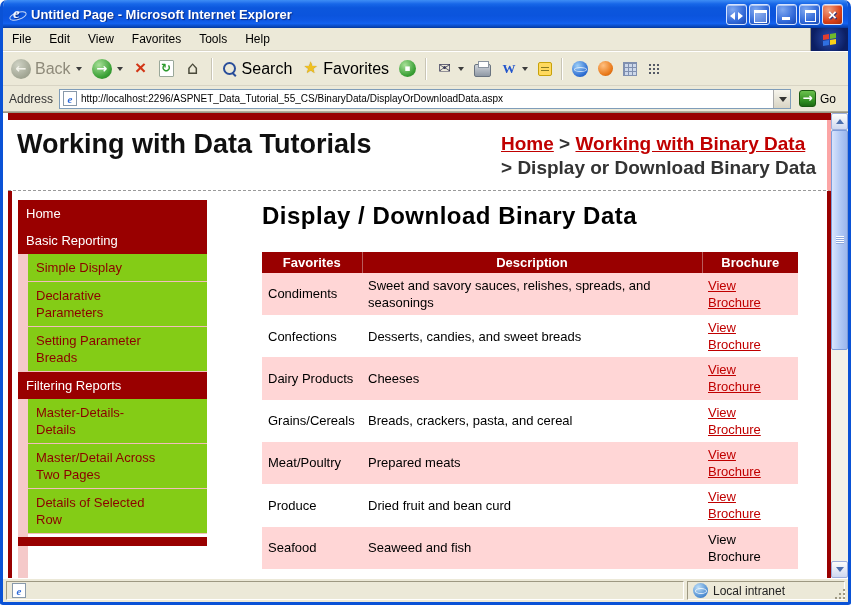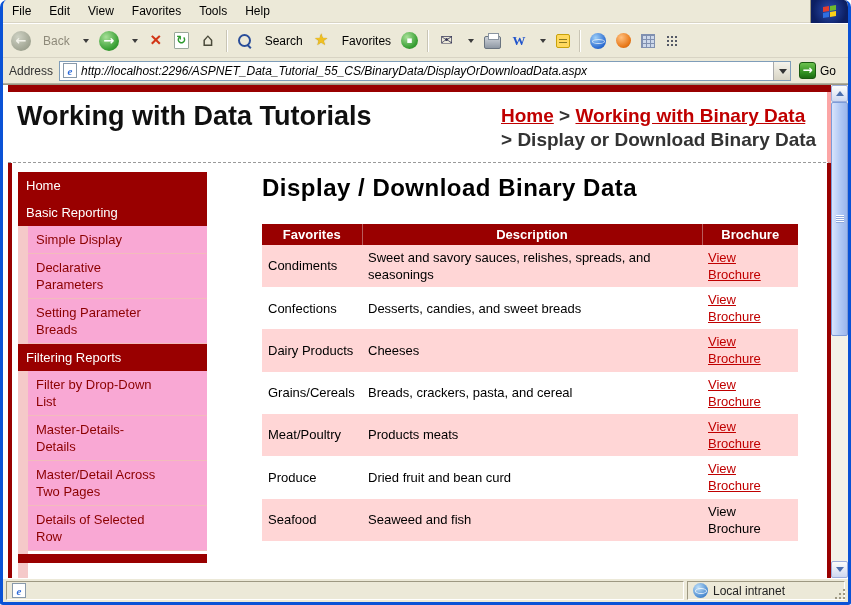--- a/index.html
+++ b/index.html
@@ -49,21 +49,21 @@
   .flag{position:relative;width:13px;height:11px;transform:skewY(-8deg);}
   .flag i{position:absolute;width:6px;height:5px;}
   .flag .r{left:0;top:0;background:#e33e2e;}
   .flag .g{left:7px;top:0;background:#6fba2c;}
   .flag .b{left:0;top:6px;background:#2f6fe0;}
   .flag .y{left:7px;top:6px;background:#fbd116;}
 
   
   .toolbar{flex:none;height:34px;display:flex;align-items:center;gap:2px;padding:2px 4px;
     background:#ece9d8;border-bottom:1px solid #d8d4c4;}
-  .tbtn{display:flex;align-items:center;gap:12px;padding:3px 4px;border-radius:3px;font-size:12px;color:#000;}
+  .tbtn{display:flex;align-items:center;gap:4px;padding:3px 4px;border-radius:3px;font-size:16px;color:#000;}
   .tbtn .tlabel.dim{color:#8e8a7a;}
   .tsep{width:2px;height:22px;border-left:1px solid #c9c5b5;border-right:1px solid #fff;margin:0 3px;}
   .chev{width:0;height:0;border-left:3px solid transparent;border-right:3px solid transparent;
     border-top:4px solid #3c3c3c;margin-left:1px;}
   .circle{width:20px;height:20px;border-radius:50%;position:relative;flex:none;}
   .circle::before{position:absolute;width:100%;text-align:center;left:0;top:1px;
     font:bold 13px/18px "DejaVu Sans",sans-serif;color:#fff;}
   .circle.gray{background:radial-gradient(circle at 35% 30%,#cfd2c4,#a0a492 70%,#8a8e7c);}
   .circle.gray::before{content:"←";color:#f2f2ea;}
   .circle.green{background:radial-gradient(circle at 35% 30%,#a8e098,#3aa035 65%,#1f7a1f);}
@@ -114,21 +114,21 @@
 
   
   .addressbar{flex:none;height:26px;display:flex;align-items:center;gap:6px;padding:2px 6px;
     background:#ece9d8;border-bottom:1px solid #b2af9e;}
   .addr-label{font-size:12px;color:#333;}
   .addr-field{flex:1;height:20px;background:#fff;border:1px solid #7f9db9;display:flex;
     align-items:center;gap:4px;padding:0 0 0 3px;}
   .page-icon{width:14px;height:15px;background:#fff;border:1px solid #8899aa;position:relative;flex:none;}
   .page-icon::before{content:"e";position:absolute;left:0;top:0;width:100%;text-align:center;
     color:#2a68d8;font:italic bold 11px/14px "Liberation Serif",serif;}
-  .addr-text{flex:1;font-size:12px;color:#000;white-space:nowrap;overflow:hidden;font-style:italic;}
+  .addr-text{flex:1;font-size:10px;color:#000;white-space:nowrap;overflow:hidden;}
   .addr-drop{width:17px;height:18px;background:linear-gradient(180deg,#f6f4ec,#d8d4c4);
     border-left:1px solid #aaa;position:relative;flex:none;}
   .addr-drop::before{content:"";position:absolute;left:5px;top:7px;border-left:4px solid transparent;
     border-right:4px solid transparent;border-top:5px solid #333;}
   .go-btn{display:flex;align-items:center;gap:4px;padding:1px 6px 1px 2px;font-size:12px;}
   .go-icon{width:17px;height:17px;border-radius:3px;position:relative;
     background:linear-gradient(180deg,#6cc24e,#2d8a1e 70%,#1d6a12);border:1px solid #1a5a10;}
   .go-icon::before{content:"→";position:absolute;left:0;top:0;width:100%;text-align:center;
     color:#fff;font:bold 12px/15px "DejaVu Sans",sans-serif;}
 
@@ -145,21 +145,21 @@
   .breadcrumb a{color:#c00000;text-decoration:underline;}
   .bc-sep{color:#333;}
   .page-body{flex:1;display:flex;margin-left:5px;border-left:4px solid #990000;
     border-right:4px solid #990000;padding:9px 0 0 6px;overflow:hidden;}
 
   
   .sidebar{width:189px;flex:none;position:relative;}
   .sidebar::before{content:"";position:absolute;left:0;top:0;bottom:0;width:10px;background:#f5c9c9;}
   .side-item{position:relative;font-size:13px;line-height:17px;padding:5px 8px;}
   .side-item.top{background:#990000;color:#fff;}
-  .side-item.sub{background:#f9a8d4;color:#8b0000;margin-left:10px;border-bottom:1px solid #f2bcbc;
+  .side-item.sub{background:#84cc16;color:#8b0000;margin-left:10px;border-bottom:1px solid #f2bcbc;
     padding-right:45px;}
   .side-partial{position:relative;height:9px;background:#990000;margin-top:3px;}
 
   
   .main{flex:1;padding:2px 0 0 55px;}
   .heading{font-size:24px;font-weight:bold;color:#000;margin:0 0 22px 0;letter-spacing:.5px;}
   .cat-table{border-collapse:collapse;table-layout:fixed;width:536px;font-size:13px;color:#000;}
   .cat-table th{background:#990000;color:#fff;font-weight:bold;font-size:13px;padding:3px 4px;text-align:center;}
   .cat-table th + th{border-left:1px solid #b95c5c;}
   .cat-table th:nth-child(1){width:100px;}
@@ -198,20 +198,31 @@
     border:1px solid rgba(255,255,255,.8);border-radius:50%;}
   .grip{position:absolute;right:1px;bottom:1px;width:14px;height:14px;}
   .grip::before{content:"";position:absolute;right:2px;bottom:2px;width:2px;height:2px;background:#9d9882;
     box-shadow:-4px 0 #9d9882,-8px 0 #9d9882,0 -4px #9d9882,-4px -4px #9d9882,0 -8px #9d9882;}
 </style>
 </head>
 <body>
 
 <div class="window">
 
+  <div class="titlebar">
+    <span class="ie-logo"></span>
+    <span class="title-text">Untitled Page - Microsoft Internet Explorer</span>
+    <span class="win-buttons">
+      <span class="winbtn g-arrows"></span>
+      <span class="winbtn g-window gap"></span>
+      <span class="winbtn g-min"></span>
+      <span class="winbtn g-max"></span>
+      <span class="winbtn close g-close"></span>
+    </span>
+  </div>
 
   <div class="menubar">
     <div class="menu-items">
         <div class="menu-item">File</div>
         <div class="menu-item">Edit</div>
         <div class="menu-item">View</div>
         <div class="menu-item">Favorites</div>
         <div class="menu-item">Tools</div>
         <div class="menu-item">Help</div>
       </div>
@@ -316,21 +327,20 @@
 
       <div class="page-body">
         <div class="sidebar">
           <div>
               <div class="side-item top">Home</div>
               <div class="side-item top">Basic Reporting</div>
               <div class="side-item sub">Simple Display</div>
               <div class="side-item sub">Declarative Parameters</div>
               <div class="side-item sub">Setting Parameter Breads</div>
               <div class="side-item top">Filtering Reports</div>
-              <div class="side-item sub">Filter by Drop-Down List</div>
               <div class="side-item sub">Master-Details-Details</div>
               <div class="side-item sub">Master/Detail Across Two Pages</div>
               <div class="side-item sub">Details of Selected Row</div>
             </div>
           <div class="side-partial"></div>
         </div>
         <div class="main">
           <h1 class="heading">Display / Download Binary Data</h1>
           <table class="cat-table">
             <thead>
@@ -356,21 +366,21 @@
                   <td>Cheeses</td>
                   <td><a class="broch-text brochure-link" href="#">View Brochure</a></td>
                 </tr>
                 <tr>
                   <td>Grains/Cereals</td>
                   <td>Breads, crackers, pasta, and cereal</td>
                   <td><a class="broch-text brochure-link" href="#">View Brochure</a></td>
                 </tr>
                 <tr class="alt">
                   <td>Meat/Poultry</td>
-                  <td>Products meats</td>
+                  <td>Prepared meats</td>
                   <td><a class="broch-text brochure-link" href="#">View Brochure</a></td>
                 </tr>
                 <tr>
                   <td>Produce</td>
                   <td>Dried fruit and bean curd</td>
                   <td><a class="broch-text brochure-link" href="#">View Brochure</a></td>
                 </tr>
                 <tr class="alt">
                   <td>Seafood</td>
                   <td>Seaweed and fish</td>

